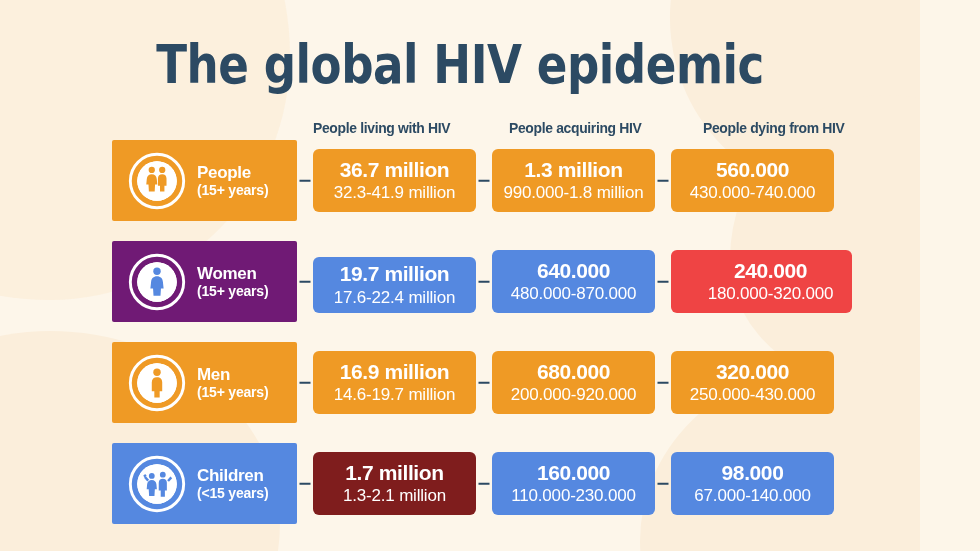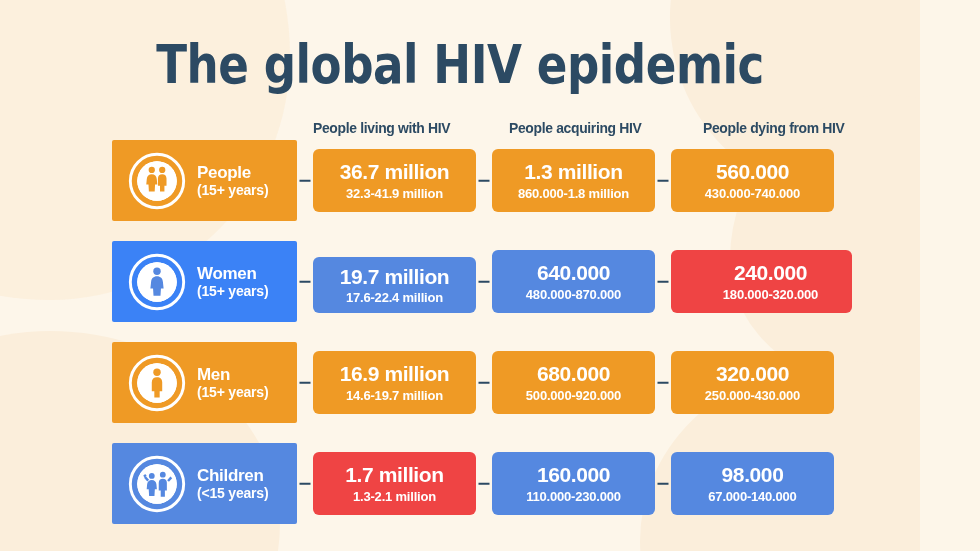--- a/index.html
+++ b/index.html
@@ -174,22 +174,22 @@
   .val-box.v1 { width: 163px; flex: 0 0 163px; }
   .val-box.v2 { width: 163px; flex: 0 0 163px; }
   .val-main {
     font-size: 21px;
     font-weight: bold;
     letter-spacing: -0.4px;
     line-height: 1.1;
     white-space: nowrap;
   }
   .val-range {
-    font-size: 13px;
-    font-weight: bold;
+    font-size: 17px;
+    font-weight: normal;
     margin-top: 2px;
     letter-spacing: -0.2px;
     white-space: nowrap;
   }
 </style>
 </head>
 <body>
 
 <div id="stage">
 
@@ -261,32 +261,32 @@
         </div>
         <div class="val-box v0" style="background: rgb(239, 154, 37);">
           <div class="val-main">36.7 million</div>
           <div class="val-range">32.3-41.9 million</div>
         </div>
         <div class="gap">
           <span class="dash"></span>
         </div>
         <div class="val-box v1" style="background: rgb(239, 154, 37);">
           <div class="val-main">1.3 million</div>
-          <div class="val-range">860.000-1.8 million</div>
+          <div class="val-range">990.000-1.8 million</div>
         </div>
         <div class="gap">
           <span class="dash"></span>
         </div>
         <div class="val-box v2" style="background: rgb(239, 154, 37);">
           <div class="val-main">560.000</div>
           <div class="val-range">430.000-740.000</div>
         </div>
       </div>
       <div class="row">
-        <div class="label-box" style="background: #3b82f6;">
+        <div class="label-box" style="background: #701a75;">
           <span class="icon-wrap">
   <svg viewBox="0 0 100 100" xmlns="http://www.w3.org/2000/svg" aria-hidden="true">
     <circle cx="50" cy="50" r="46" fill="none" stroke="#fff" stroke-width="5"></circle>
     <circle cx="50" cy="50" r="34" fill="#fff"></circle>
     <g fill="#5588e0">
       <circle cx="50" cy="50" r="34" fill="#fff"></circle>
     </g>
     <g clip-path="url(#clip-woman-icon)">
       <circle cx="50" cy="50" r="34" fill="#fff"></circle>
       <g transform="translate(0,0)">
@@ -397,21 +397,21 @@
         </div>
         <div class="val-box v0" style="background: rgb(239, 154, 37);">
           <div class="val-main">16.9 million</div>
           <div class="val-range">14.6-19.7 million</div>
         </div>
         <div class="gap">
           <span class="dash"></span>
         </div>
         <div class="val-box v1" style="background: rgb(239, 154, 37);">
           <div class="val-main">680.000</div>
-          <div class="val-range">500.000-920.000</div>
+          <div class="val-range">200.000-920.000</div>
         </div>
         <div class="gap">
           <span class="dash"></span>
         </div>
         <div class="val-box v2" style="background: rgb(239, 154, 37);">
           <div class="val-main">320.000</div>
           <div class="val-range">250.000-430.000</div>
         </div>
       </div>
       <div class="row">
@@ -461,21 +461,21 @@
   </svg>
           </span>
           <div class="label-text">
             <div class="label-title">Children</div>
             <div class="label-sub">(&lt;15 years)</div>
           </div>
         </div>
         <div class="gap">
           <span class="dash"></span>
         </div>
-        <div class="val-box v0" style="background: #ef4444;">
+        <div class="val-box v0" style="background: #7f1d1d;">
           <div class="val-main">1.7 million</div>
           <div class="val-range">1.3-2.1 million</div>
         </div>
         <div class="gap">
           <span class="dash"></span>
         </div>
         <div class="val-box v1" style="background: rgb(85, 136, 224);">
           <div class="val-main">160.000</div>
           <div class="val-range">110.000-230.000</div>
         </div>

